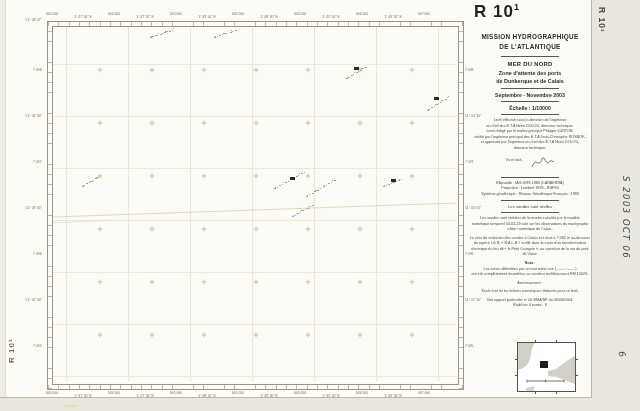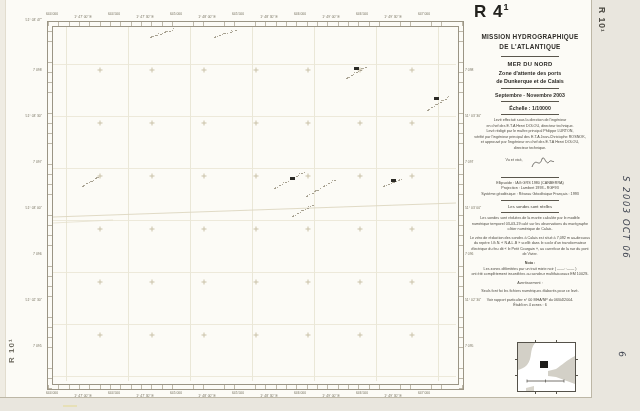--- a/index.html
+++ b/index.html
@@ -70,21 +70,21 @@
   #handwritten-num{position:absolute;left:619px;top:349px;font-size:9px;font-style:italic;color:#3f4450;transform:rotate(80deg);font-family:"DejaVu Sans",sans-serif;}
   #scan-artifact{position:absolute;left:63px;top:405px;width:14px;height:1.5px;background:#e7e0b7;}
 </style>
 </head>
 <body>
 
 <div id="sheet">
 
   <div id="sheet-left-edge"></div>
 
-  <div id="sheet-id"><span>R 4</span><sup>1</sup></div>
+  <div id="sheet-id"><span>R 10</span><sup>1</sup></div>
 
   <div id="map-frame">
     <div class="tickband t"></div>
     <div class="tickband b"></div>
     <div class="tickband l"></div>
     <div class="tickband r"></div>
     <div id="map-frame-inner"></div>
   </div>
 
   <div id="map-area">

